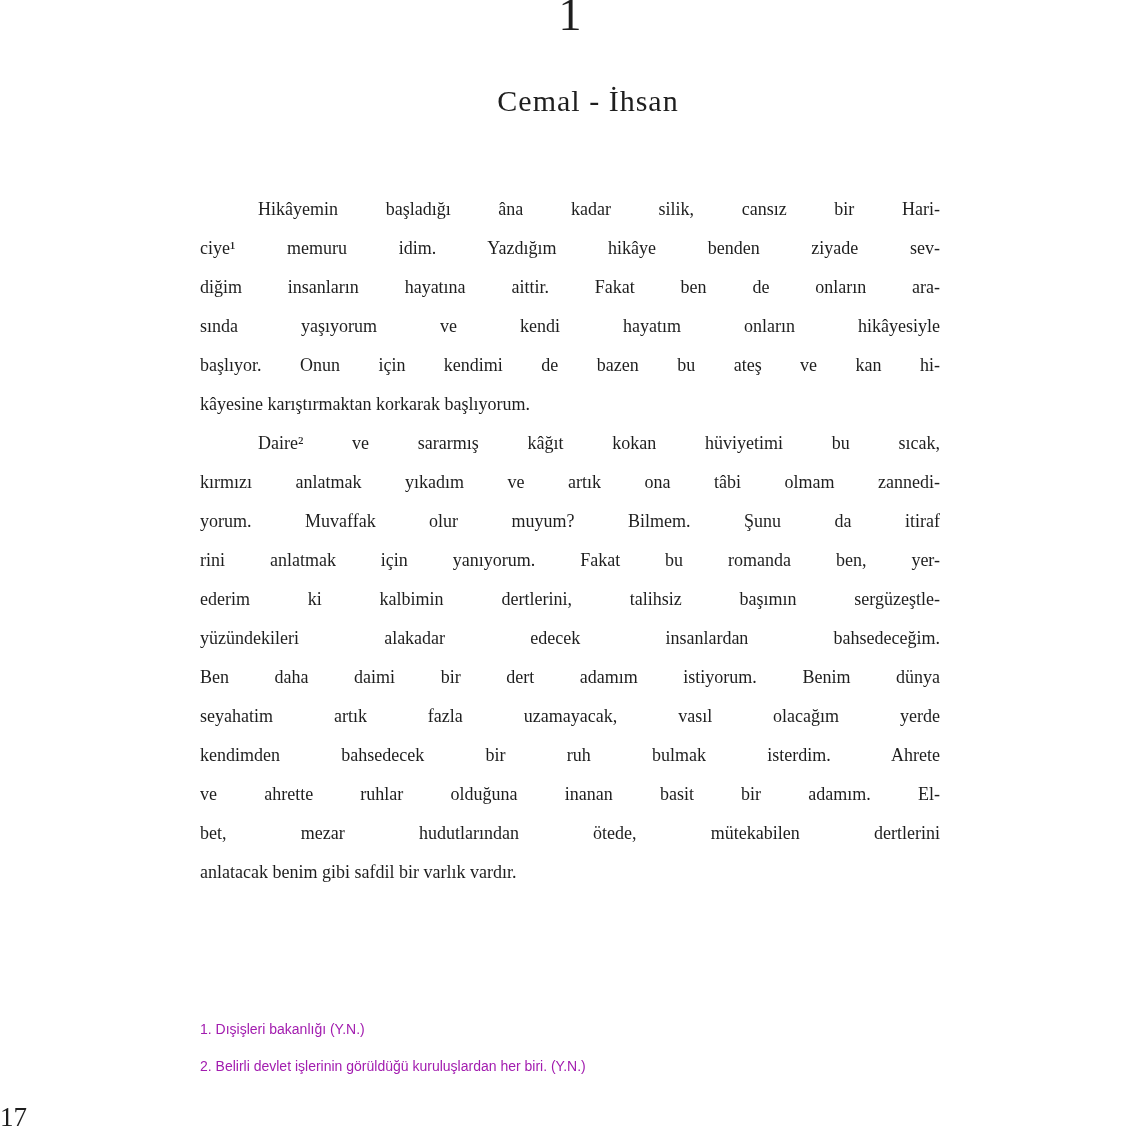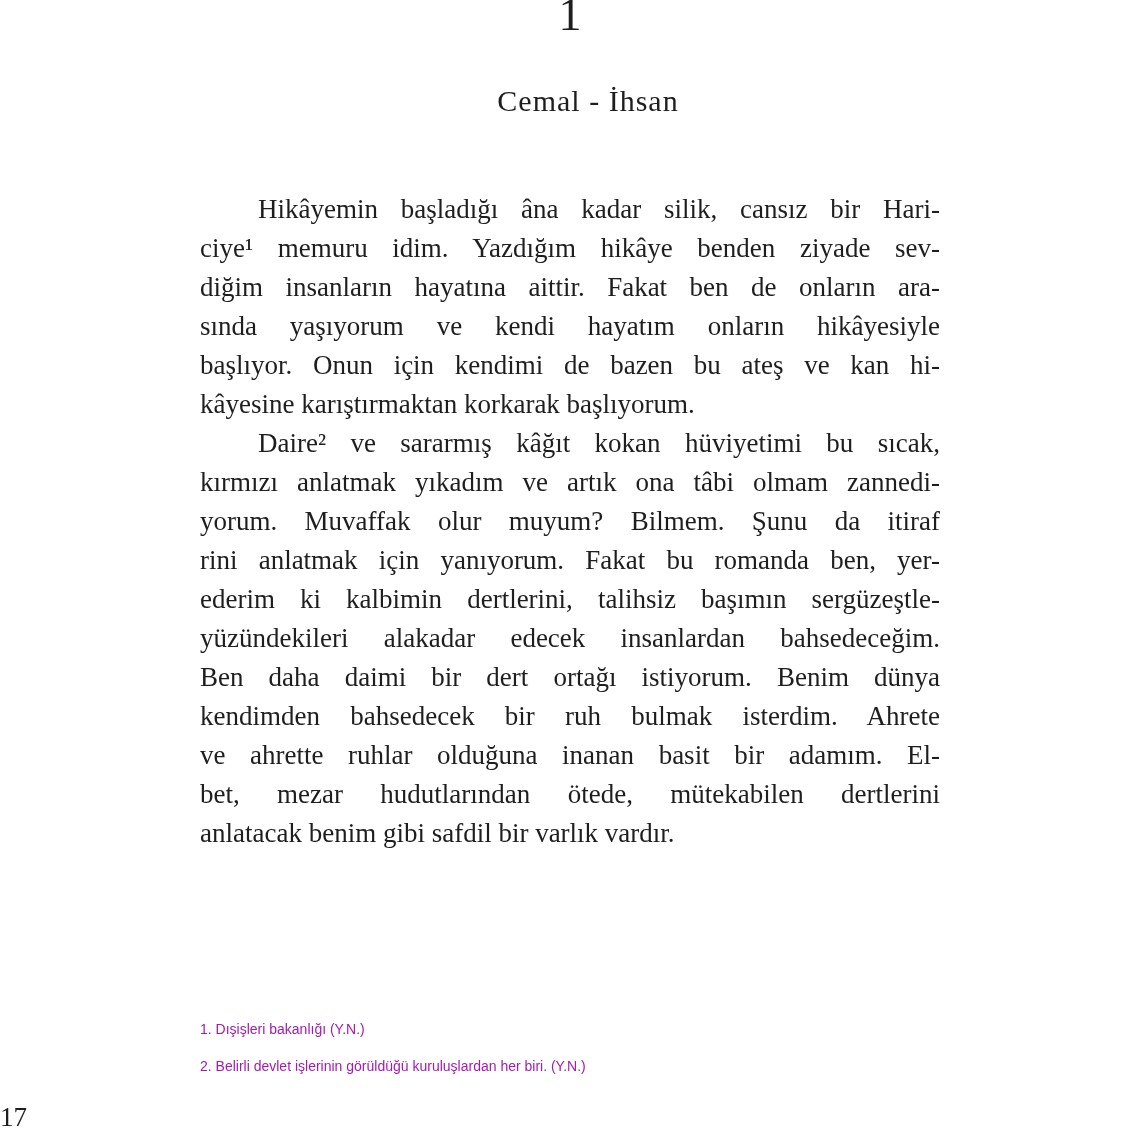--- a/index.html
+++ b/index.html
@@ -34,21 +34,21 @@
     font-size: 30px;
     font-weight: 400;
     letter-spacing: 1px;
     margin: 18px;
   }
   .body-text {
     position: absolute;
     top: 190px;
     left: 200px;
     width: 740px;
-    font-size: 27px;
+    font-size: 18px;
   }
   .paragraph { margin: 0; }
   .line {
     height: 39px;
     line-height: 39px;
     text-align: justify;
     text-align-last: justify;
     overflow: hidden;
     white-space: normal;
   }
@@ -89,21 +89,22 @@
         <div class="line">başlıyor. Onun için kendimi de bazen bu ateş ve kan hi-</div>
         <div class="line last">kâyesine karıştırmaktan korkarak başlıyorum.</div>
       </div>
       <div class="paragraph">
         <div class="line first">Daire² ve sararmış kâğıt kokan hüviyetimi bu sıcak,</div>
         <div class="line">kırmızı anlatmak yıkadım ve artık ona tâbi olmam zannedi-</div>
         <div class="line">yorum. Muvaffak olur muyum? Bilmem. Şunu da itiraf</div>
         <div class="line">rini anlatmak için yanıyorum. Fakat bu romanda ben, yer-</div>
         <div class="line">ederim ki kalbimin dertlerini, talihsiz başımın sergüzeştle-</div>
         <div class="line">yüzündekileri alakadar edecek insanlardan bahsedeceğim.</div>
-        <div class="line">Ben daha daimi bir dert ortağı istiyorum. Benim dünya</div>
+        <div class="line">Ben daha daimi bir dert adamım istiyorum. Benim dünya</div>
+        <div class="line">seyahatim artık fazla uzamayacak, vasıl olacağım yerde</div>
         <div class="line">kendimden bahsedecek bir ruh bulmak isterdim. Ahrete</div>
         <div class="line">ve ahrette ruhlar olduğuna inanan basit bir adamım. El-</div>
         <div class="line">bet, mezar hudutlarından ötede, mütekabilen dertlerini</div>
         <div class="line last">anlatacak benim gibi safdil bir varlık vardır.</div>
       </div>
     </div>
   <div class="footnotes" id="footnotes">
       <div class="footnote">1. Dışişleri bakanlığı (Y.N.)</div>
       <div class="footnote">2. Belirli devlet işlerinin görüldüğü kuruluşlardan her biri. (Y.N.)</div>
     </div>

